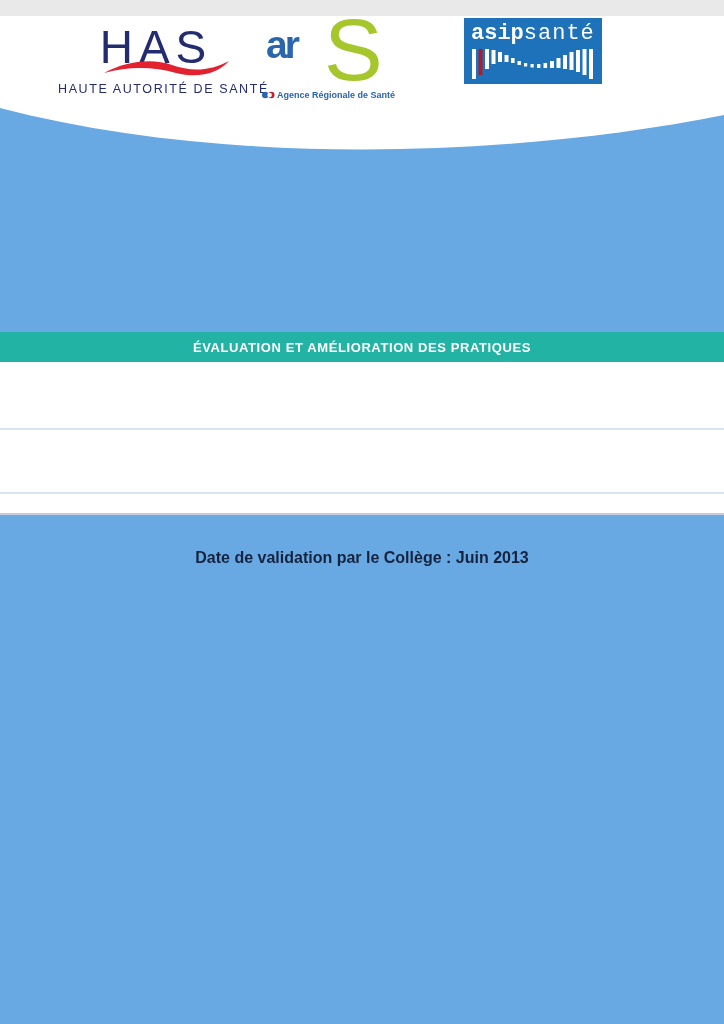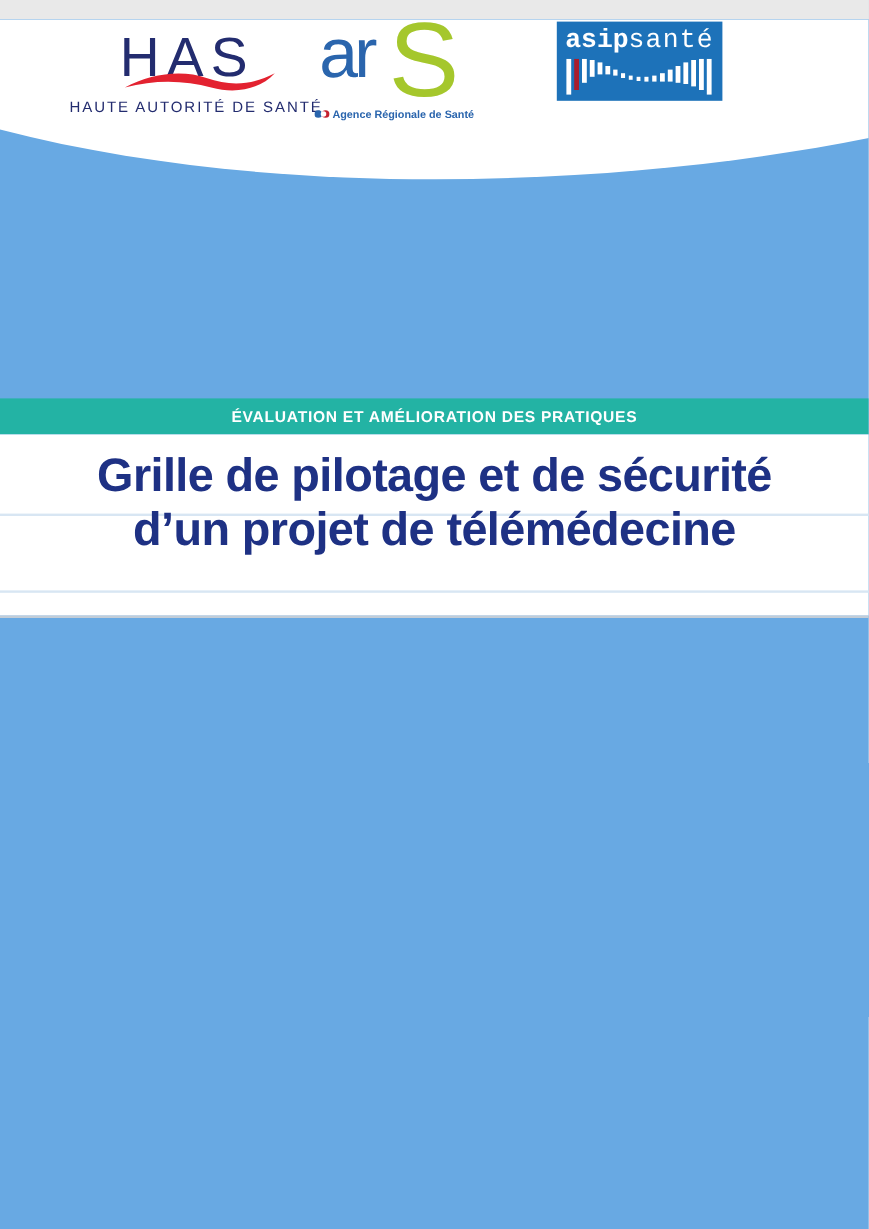--- a/index.html
+++ b/index.html
@@ -25,21 +25,21 @@
   .has-name{
     position:absolute;top:60px;left:0;width:100%;
     text-align:center;font-size:12.5px;color:#232c6f;
     letter-spacing:1.6px;white-space:nowrap;
   }
 
   
   .logo-ars{left:262px;top:6px;width:140px;height:94px;}
   .ars-ar{
     position:absolute;left:4px;top:-6px;
-    font-size:58px;font-weight:normal;color:#2a65ad;
+    font-size:39px;font-weight:bold;color:#2a65ad;
     letter-spacing:-3px;line-height:58px;
   }
   .ars-s{
     position:absolute;left:62px;top:-16px;
     font-size:88px;font-weight:normal;color:#a5c72c;line-height:88px;
   }
   .ars-tagline{
     position:absolute;left:0;top:68px;
     display:flex;align-items:flex-start;gap:2px;
   }
@@ -159,21 +159,20 @@
     </div>
   </div>
 
   <div class="banner">
     <span class="banner-label">ÉVALUATION ET AMÉLIORATION DES PRATIQUES</span>
   </div>
 
   <div class="title-band">
     <div class="hairline h1"></div>
     <div class="hairline h2"></div>
-    <div class="doc-title">
-      <div>Grille de pilotage et de sécurité</div>
-      <div>d’un projet de télémédecine</div>
-    </div>
   </div>
   <div class="band-bottom-line"></div>
 
+  <div class="validation">
+    <span>Date de validation par le Collège : Juin 2013</span>
+  </div>
 
 </div>
 
 </body></html>

